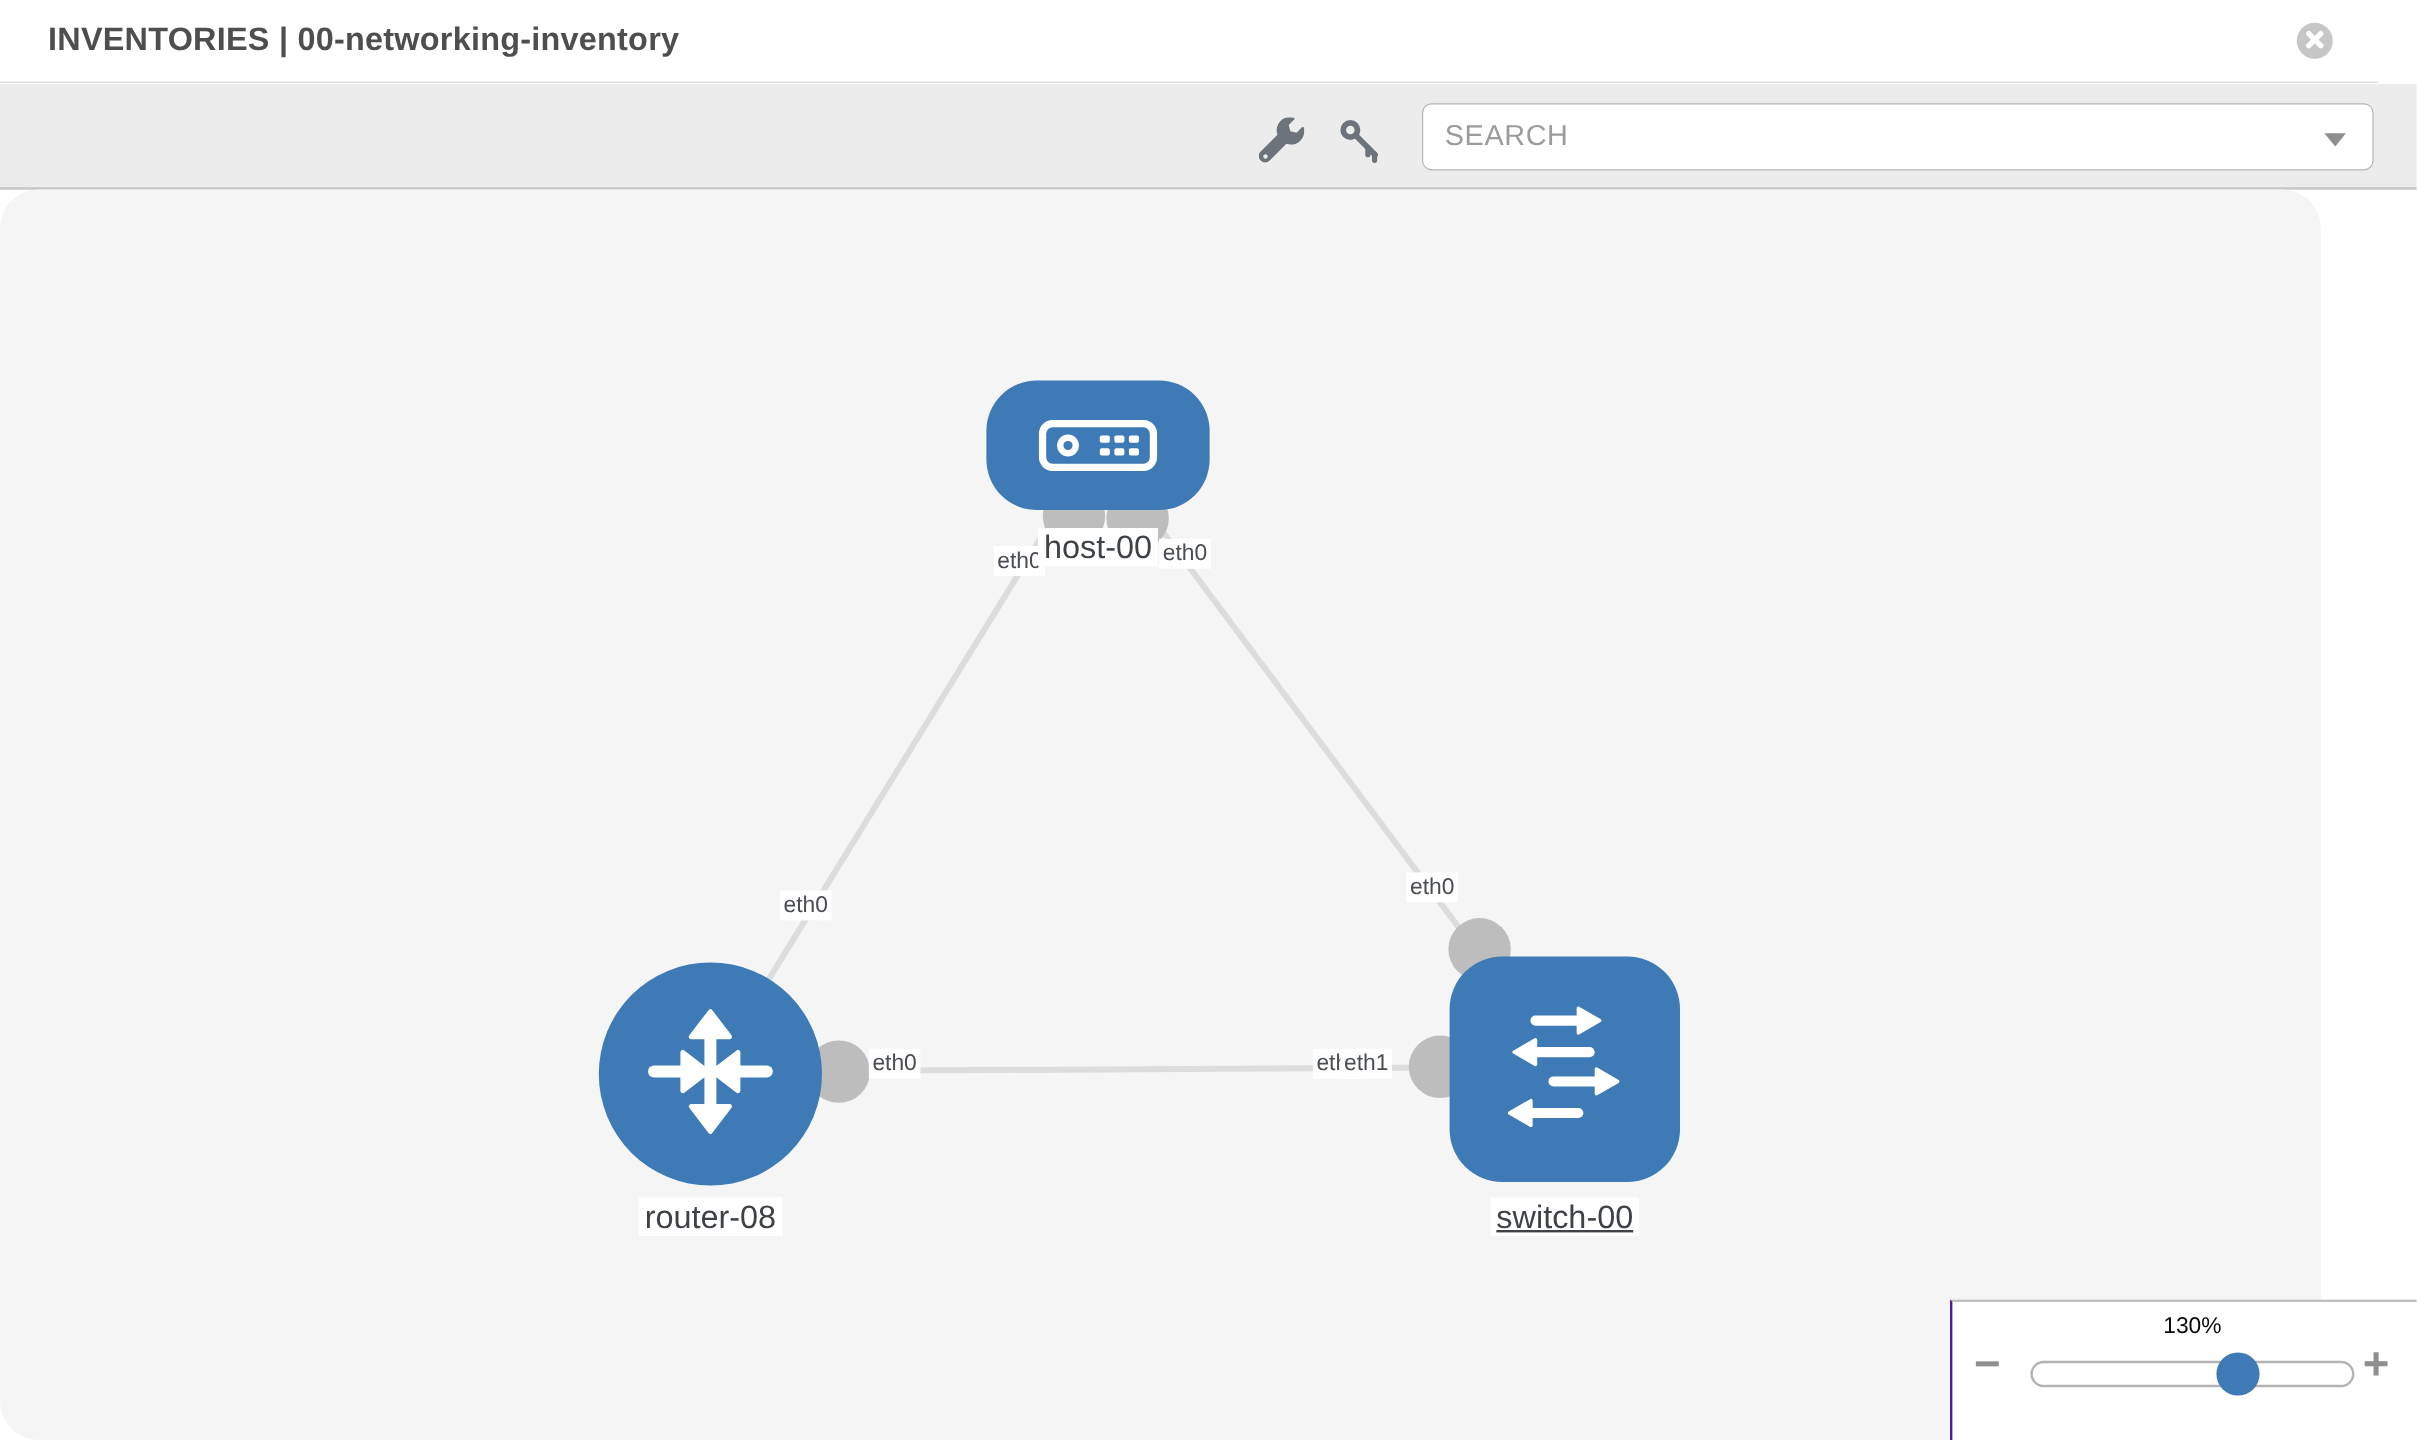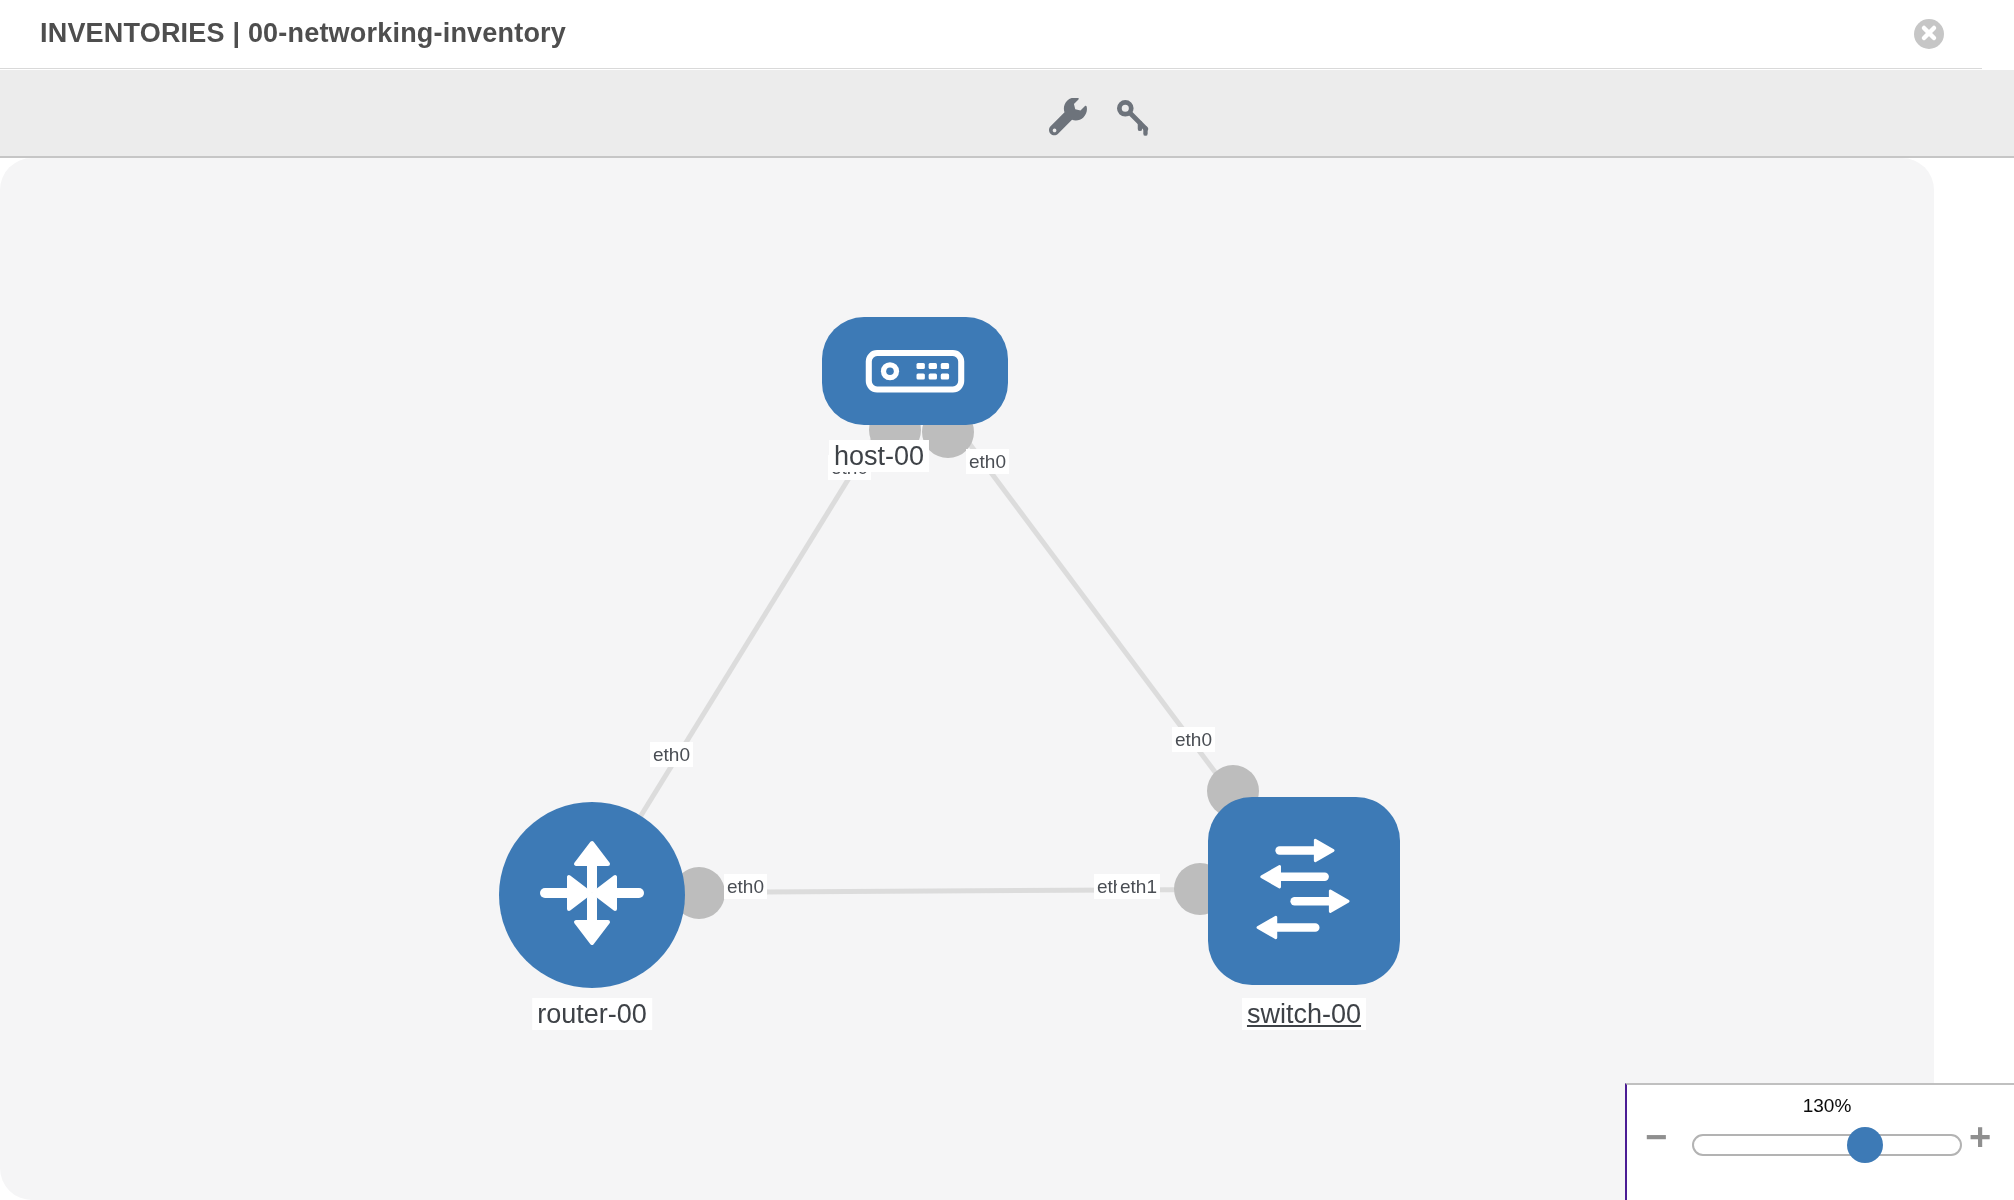--- a/index.html
+++ b/index.html
@@ -83,20 +83,24 @@
         <g fill="none" stroke="#6d737b" stroke-linecap="round">
           <circle cx="13" cy="13" r="7.5" stroke-width="6"></circle>
           <path d="M19 19 L39 39" stroke-width="6"></path>
           <path d="M31.5 31.5 L31.5 39" stroke-width="5.5"></path>
           <path d="M38.5 38.5 L38.5 45" stroke-width="5.5"></path>
         </g>
       </svg>
     </span>
   </button>
 
+  <div class="combo combo-search" style="position:absolute; top:86px;">
+    <input type="text" placeholder="SEARCH" style="">
+    <span class="caret"></span>
+  </div>
 
   <div class="canvas">
 
     <svg id="link-layer" width="2014" height="1042">
       <line x1="915" y1="213" x2="592" y2="737" stroke="#dcdcdc" stroke-width="5"></line>
       <line x1="915" y1="213" x2="1304" y2="733" stroke="#dcdcdc" stroke-width="5"></line>
       <line x1="592" y1="735" x2="1304" y2="731" stroke="#dcdcdc" stroke-width="5"></line>
     </svg>
 
     <div class="port" style="left:869px; top:246px;"></div>
@@ -162,22 +166,22 @@
     </div>
 
     <div class="eth-label" style="left:828px; top:297px;">eth0</div>
     <div class="eth-label" style="left:966px; top:291px;">eth0</div>
     <div class="eth-label" style="left:650px; top:584px;">eth0</div>
     <div class="eth-label" style="left:1172px; top:569px;">eth0</div>
     <div class="eth-label" style="left:724px; top:716px;">eth0</div>
     <div class="eth-label" style="left:1094px; top:716px;">eth0</div>
     <div class="eth-label" style="left:1117px; top:716px;">eth1</div>
 
-    <div class="node-label" style="left:879px; top:282px;text-align:right;">host-00</div>
-    <div class="node-label" style="left:592px; top:840px;">router-00</div>
+    <div class="node-label" style="left:915px; top:282px;text-align:right;">host-00</div>
+    <div class="node-label" style="left:592px; top:840px;">router-08</div>
     <div class="node-label" style="left:1304px; top:840px;text-decoration:underline;">switch-00</div>
 
     <div class="zoom-panel">
       <div class="zoom-level">130%</div>
       <button class="zoom-minus">−</button>
       <div class="zoom-track"></div>
       <div class="zoom-handle"></div>
       <button class="zoom-plus">+</button>
     </div>
 

